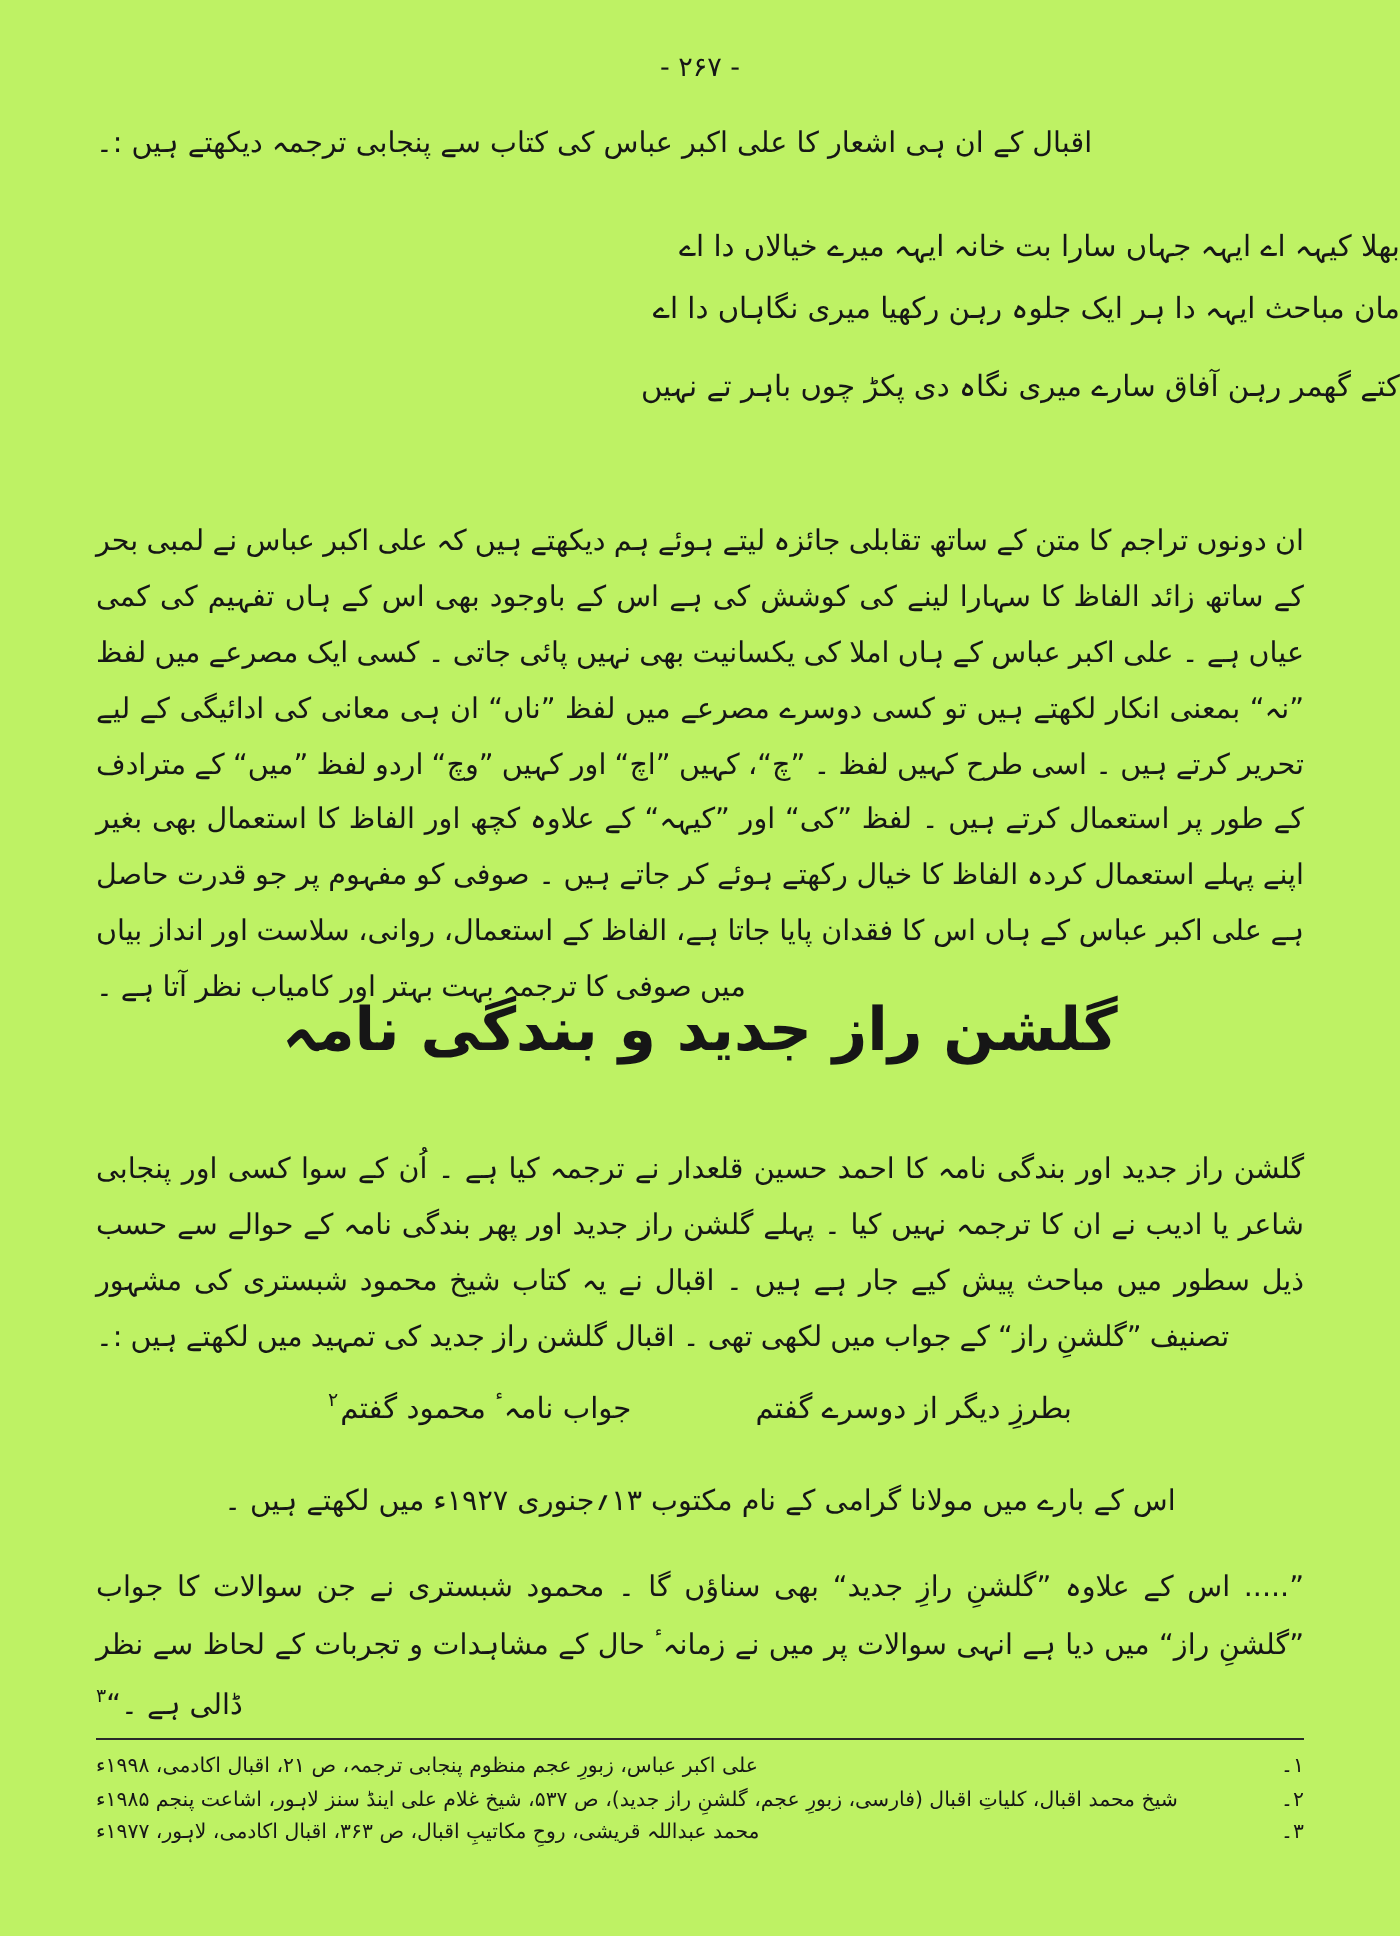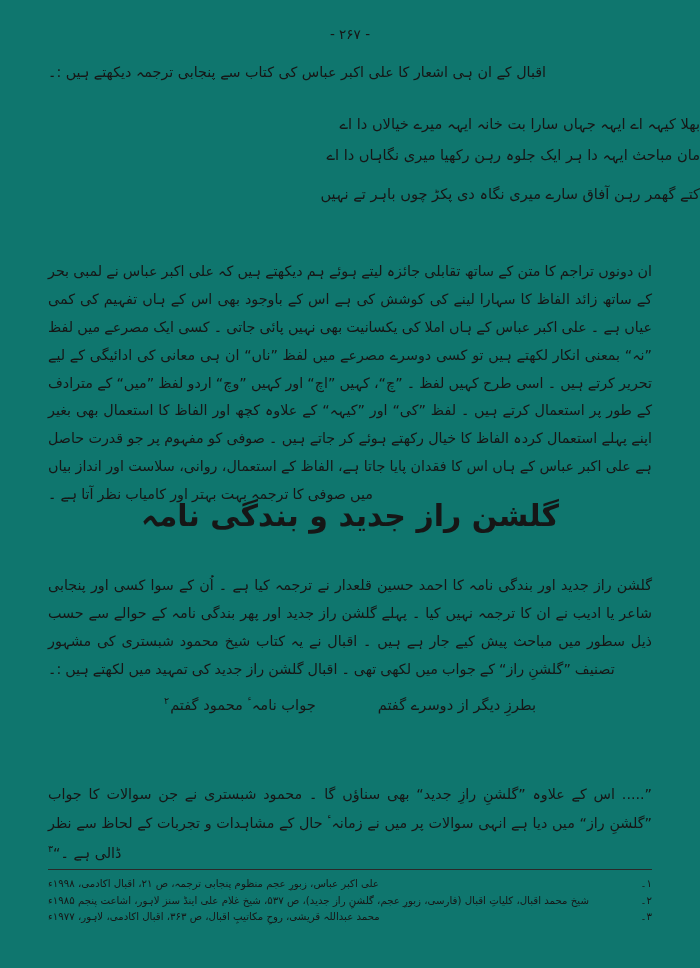--- a/index.html
+++ b/index.html
@@ -9,21 +9,21 @@
     background: #ffffff;
   }
   body {
     font-family: "DejaVu Sans", "Liberation Sans", sans-serif;
   }
   .page {
     position: relative;
     width: 700px;
     height: 968px;
     margin: 0 auto;
-    background: #0f766e;
+    background: #bef264;
     color: #161616;
     overflow: hidden;
     box-sizing: border-box;
   }
 
   
   .page-number {
     position: absolute;
     top: 26px;
     left: 0;
@@ -188,20 +188,21 @@
 
   <div class="body-block" style="top: 572px; right: 48px; left: 48px;">گلشن راز جدید اور بندگی نامہ کا احمد حسین قلعدار نے ترجمہ کیا ہے ۔ اُن کے سوا کسی اور پنجابی شاعر یا ادیب نے ان کا ترجمہ نہیں کیا ۔ پہلے گلشن راز جدید اور پھر بندگی نامہ کے حوالے سے حسب ذیل سطور میں مباحث پیش کیے جار ہے ہیں ۔ اقبال نے یہ کتاب شیخ محمود شبستری کی مشہور تصنیف ”گلشنِ راز“ کے جواب میں لکھی تھی ۔ اقبال گلشن راز جدید کی تمہید میں لکھتے ہیں :۔</div>
 
   <div class="couplet" style="top: 690px;">
     <span class="hemistich">بطرزِ دیگر از دوسرے گفتم</span>
     <span class="hemistich">
       <span>جواب نامہٴ محمود گفتم</span><sup>۲</sup>
     </span>
   </div>
 
+  <div class="center-line" style="top: 738px;">اس کے بارے میں مولانا گرامی کے نام مکتوب ۱۳؍جنوری ۱۹۲۷ء میں لکھتے ہیں ۔</div>
 
   <div class="quote-block" style="top: 780px; right: 48px; left: 48px;">
     <span>”..... اس کے علاوہ ”گلشنِ رازِ جدید“ بھی سناؤں گا ۔ محمود شبستری نے جن سوالات کا جواب ”گلشنِ راز“ میں دیا ہے انہی سوالات پر میں نے زمانہٴ حال کے مشاہدات و تجربات کے لحاظ سے نظر ڈالی ہے ۔“</span><sup>۳</sup>
   </div>
 
   <div class="footnote-rule" style="top: 869px; right: 48px; left: 48px;"></div>
 
   <div class="footnotes" style="top: 876px; right: 48px; left: 48px;">
     <div class="footnote-row">
       <span class="footnote-num">۱۔</span>

